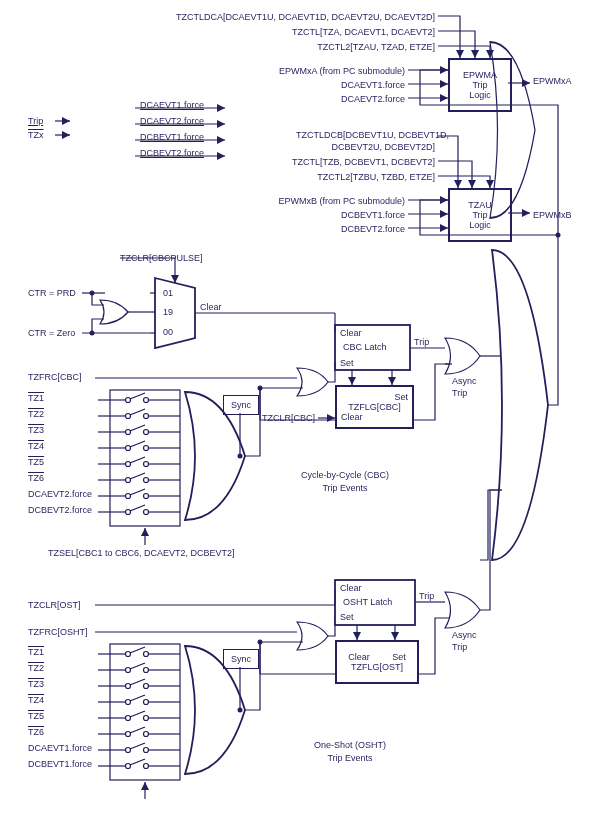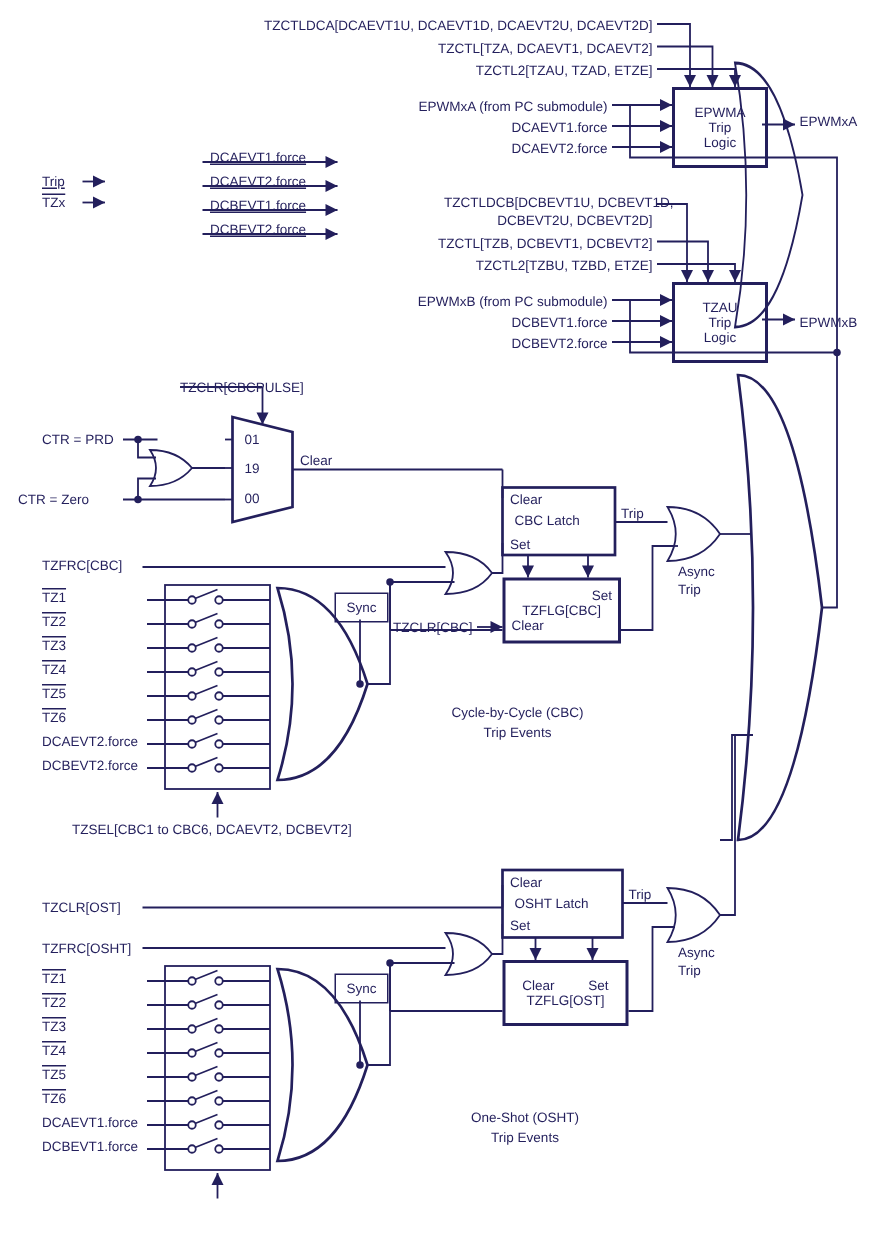--- a/index.html
+++ b/index.html
@@ -123,21 +123,21 @@
   <path class="stroke" d="M135 124 L225 124"></path>
       <polygon class="filln" points="225,124 217,120 217,128"></polygon>
   <path class="stroke" d="M135 140 L225 140"></path>
       <polygon class="filln" points="225,140 217,136 217,144"></polygon>
   <path class="stroke" d="M135 156 L225 156"></path>
       <polygon class="filln" points="225,156 217,152 217,160"></polygon>
 </svg>
 
 <div class="abs lbl" style="left:120px;top:253px">TZCLR[CBCPULSE]</div>
 <div class="abs lbl" style="left:28px;top:288px">CTR = PRD</div>
-<div class="abs lbl" style="left:12px;top:328px">CTR = Zero</div>
+<div class="abs lbl" style="left:28px;top:328px">CTR = Zero</div>
 
 <svg width="593" height="829" style="left:0;top:0">
 
   <path class="stroke" d="M100 300 Q118 300 128 312 Q118 324 100 324 Q108 312 100 300 Z"></path>
   <path class="stroke" d="M82 293 L105 293"></path>
   <path class="stroke" d="M82 333 L150 333"></path>
   <circle class="filln" cx="92" cy="293" r="2.5"></circle>
   <circle class="filln" cx="92" cy="333" r="2.5"></circle>
   <path class="stroke" d="M92 293 L92 305 L104 305"></path>
   <path class="stroke" d="M92 333 L92 319 L104 319"></path>

